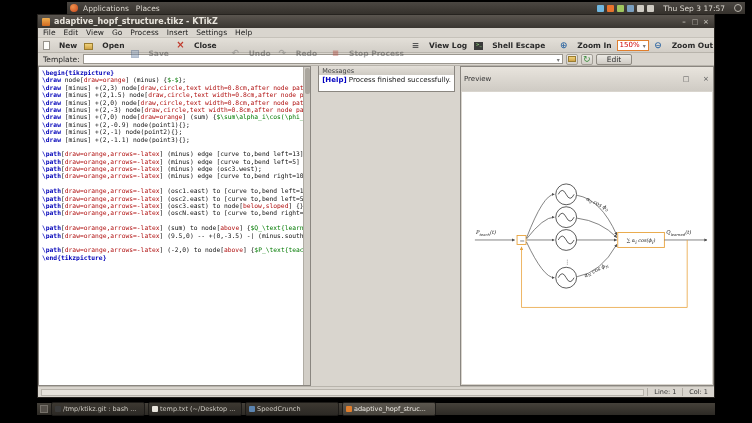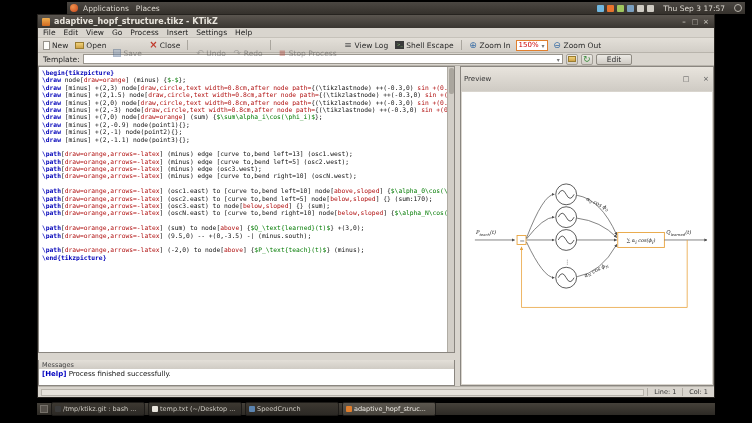--- a/index.html
+++ b/index.html
@@ -34,21 +34,21 @@
   .wc-min::before { content:"–"; }
   .wc-max::before { content:"□"; }
   .wc-close::before { content:"×"; }
 
   .menubar { height:10px; background:#d9d5ce; border-bottom:1px solid #c6c2ba;
     display:flex; align-items:center; gap:8px; font-size:7.5px; color:#1c1c1c; padding:0 5px; flex:0 0 auto; }
   .menu-item { cursor:default; }
 
   .toolbar { height:15px; background:linear-gradient(#e3dfd8,#d2cec7); border-bottom:1px solid #b8b4ac;
     display:flex; align-items:center; font-size:7.5px; color:#2a2a2a; padding:0 3px; gap:3px; flex:0 0 auto; }
-  .tb-btn { display:flex; align-items:center; gap:2px; padding:1px 2px; border-radius:2px; white-space:nowrap; }
+  .tb-btn { display:flex; align-items:flex-end; gap:9px; padding:1px 2px; border-radius:2px; white-space:nowrap;font-weight:bold; }
   .tb-btn.dim { opacity:.4;margin-top:16px; }
   .tb-sep { width:1px; height:10px; background:#aaa69e; margin:0 2px; }
   .ticon { width:9px; height:9px; display:inline-flex; align-items:center; justify-content:center; line-height:1; }
   .new-icon  { width:7px; height:9px; background:#fdfdfa; border:1px solid #97938b; }
   .open-icon { width:9px; height:7px; margin-top:1px; background:linear-gradient(#f0d27a,#cfa348); border:1px solid #9a7c30; }
   .save-icon { width:8px; height:8px; background:linear-gradient(#8fa8c8,#51709a); border:1px solid #3c5a84; }
   .close-icon::before { content:"×"; color:#c0392b; font-weight:bold; font-size:10px; }
   .undo-icon::before { content:"↶"; color:#666; font-size:9px; }
   .redo-icon::before { content:"↷"; color:#666; font-size:9px; }
   .stop-icon::before { content:"■"; color:#b04438; font-size:7px; }
@@ -68,21 +68,21 @@
     display:flex; align-items:center; justify-content:space-between; padding:0 2px; font-size:7px; max-width:480px; }
   .small-btn { width:12px; height:11px; background:linear-gradient(#eceae5,#d2cec7); border:1px solid #a39f97;
     display:inline-flex; align-items:center; justify-content:center; border-radius:2px; }
   .folder-mini { width:8px; height:6px; background:linear-gradient(#f0d27a,#cfa348); border:1px solid #9a7c30; }
   .reload-icon::before { content:"↻"; color:#3e8e41; font-size:9px; }
   .edit-btn { height:11px; padding:0 10px; background:linear-gradient(#eceae5,#cfcbc4); border:1px solid #8e8a82;
     border-radius:2px; font-size:7.5px; display:inline-flex; align-items:center; margin-right:26px; }
 
   
   .main { flex:1; display:flex; min-height:0; }
-  .left-col { width:417px; display:flex; flex-direction:column; min-height:0;gap:7px; }
+  .left-col { width:417px; display:flex; flex-direction:row; min-height:0;gap:7px; }
   .editor-wrap { flex:1; background:#fff; border:1px solid #8a8680; position:relative; overflow:hidden; display:flex; }
   .code { flex:1; padding:2px 0 0 3px; font-family:"DejaVu Sans Mono", monospace;
     font-size:6.3px; line-height:7.4px; white-space:pre; overflow:hidden; }
   .code-line { height:7.4px; white-space:pre; overflow:hidden; }
   .s-c { color:#0000b8; font-weight:bold; }
   .s-o { color:#b01010; }
   .s-m { color:#007a00; }
   .s-p { color:#111; }
   .v-scrollbar { width:7px; background:#d2cec7; border-left:1px solid #b0aca4; position:relative; }
   .v-thumb { position:absolute; top:1px; left:1px; width:5px; height:26px; background:#aaa69e; border-radius:2px; }

